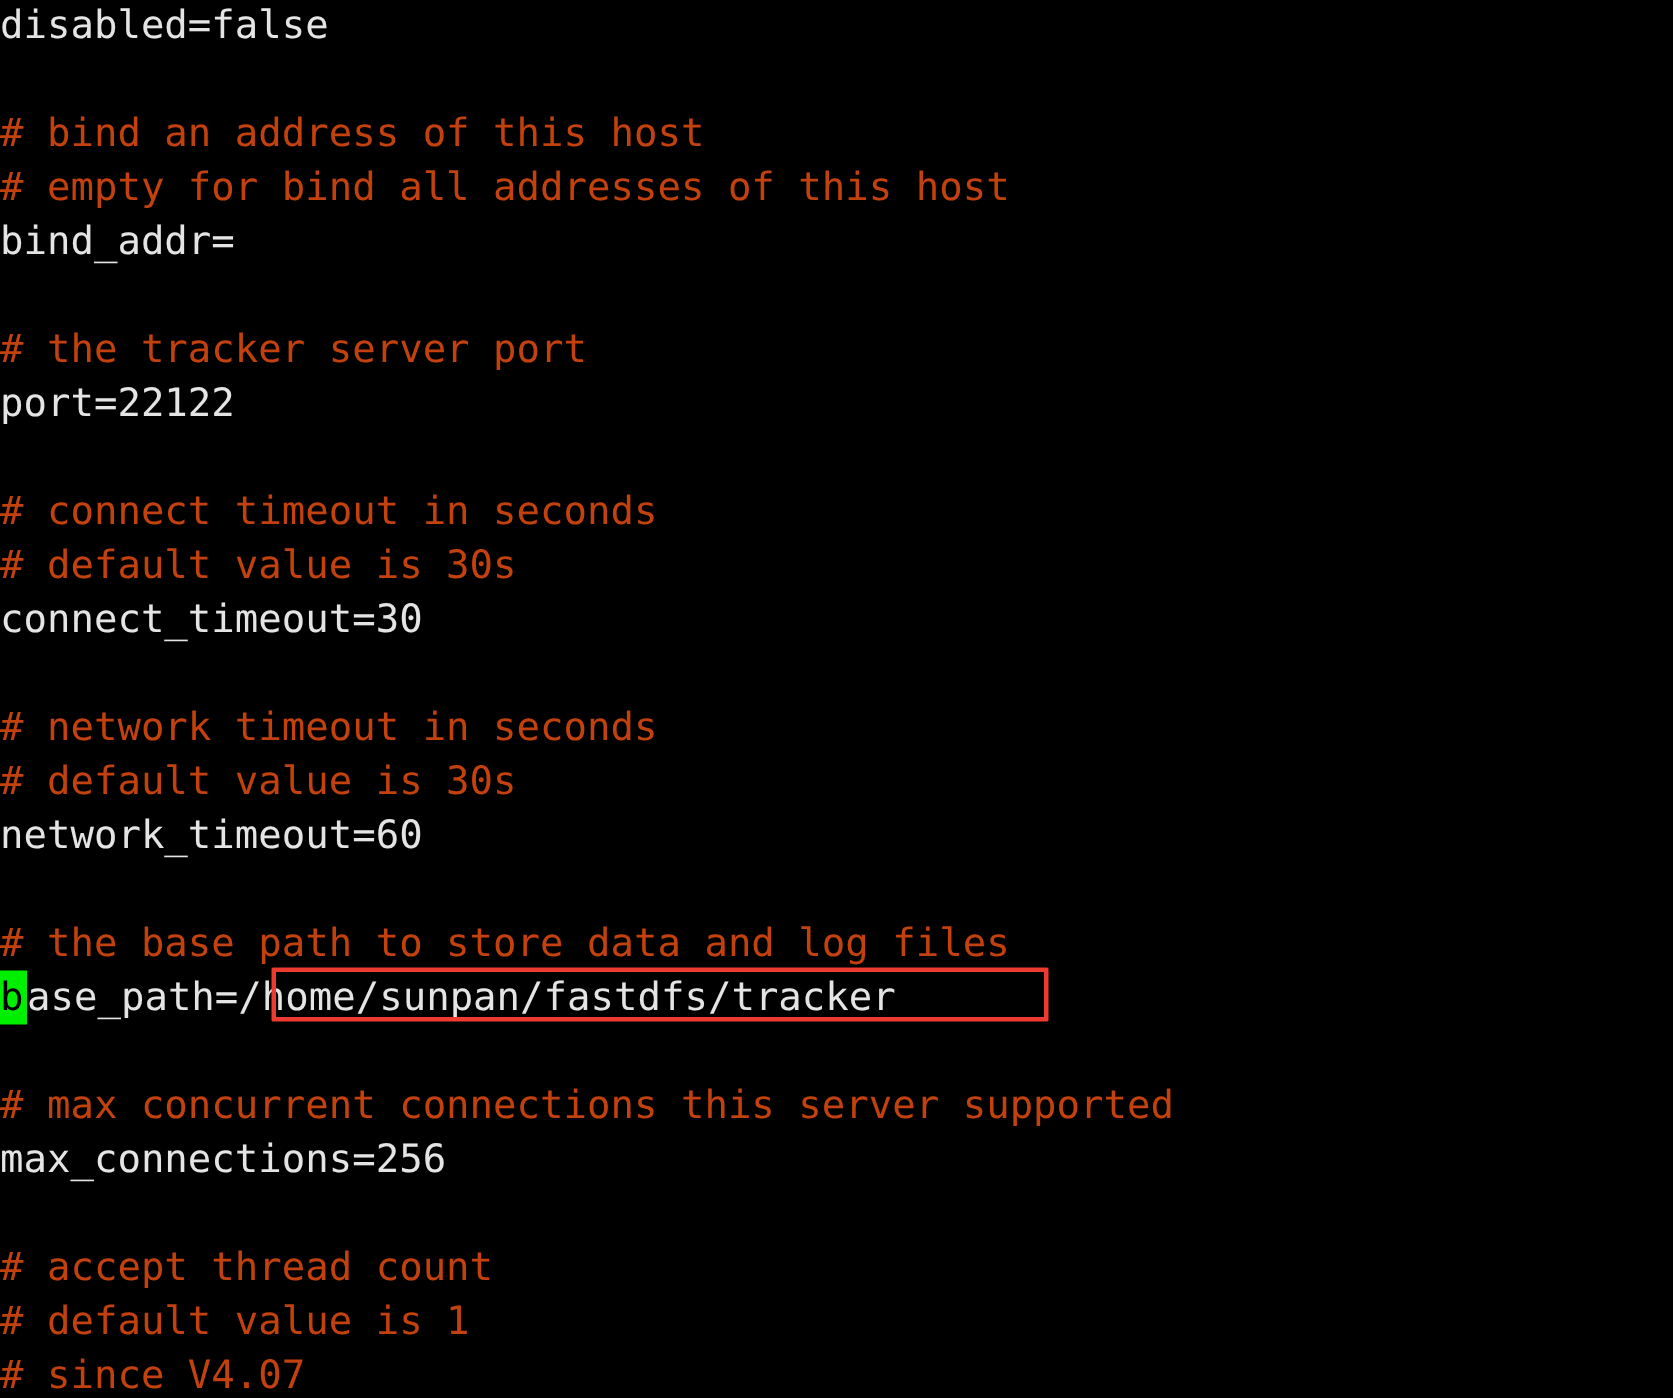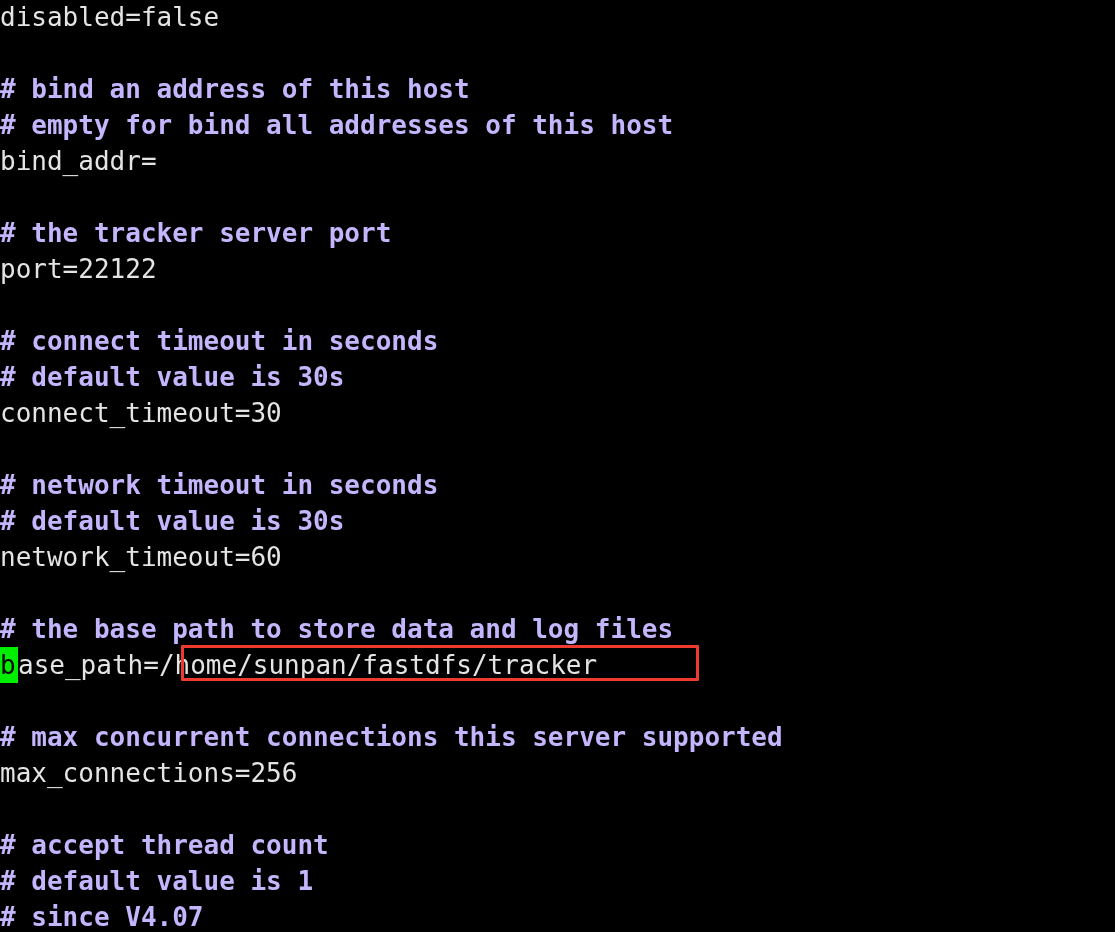--- a/index.html
+++ b/index.html
@@ -30,21 +30,21 @@
     font-family: "DejaVu Sans Mono", "Liberation Mono", monospace;
     font-size: 26px;
     line-height: 36px;
   }
   .line {
     display: block;
     height: 36px;
     white-space: pre;
     position: relative;
   }
-  .comment { color: #c4b5fd; font-weight: bold; }
+  .comment { color: #c2410c; }
   .plain   { color: #E4E4E4; }
   .blank   { color: #000000; }
 
   
   .cursor {
     display: inline-block;
     background: #00EE00;
     color: #000000;
     width: 18px;
     text-align: left;

